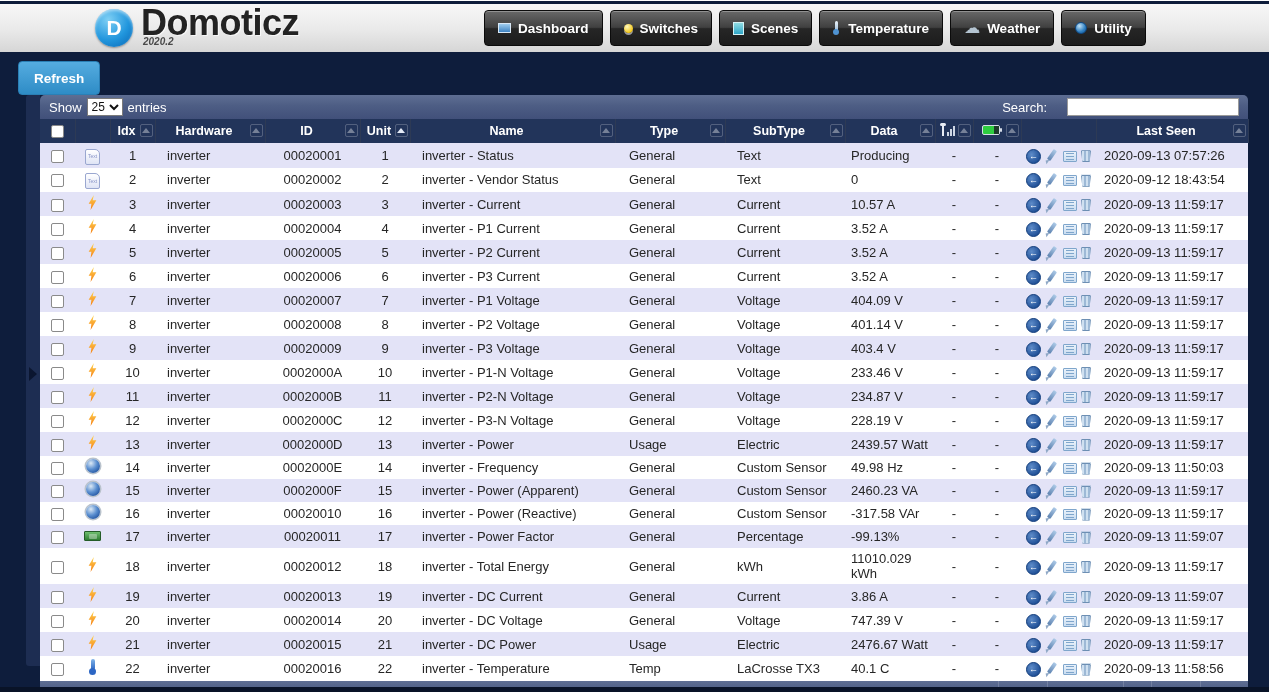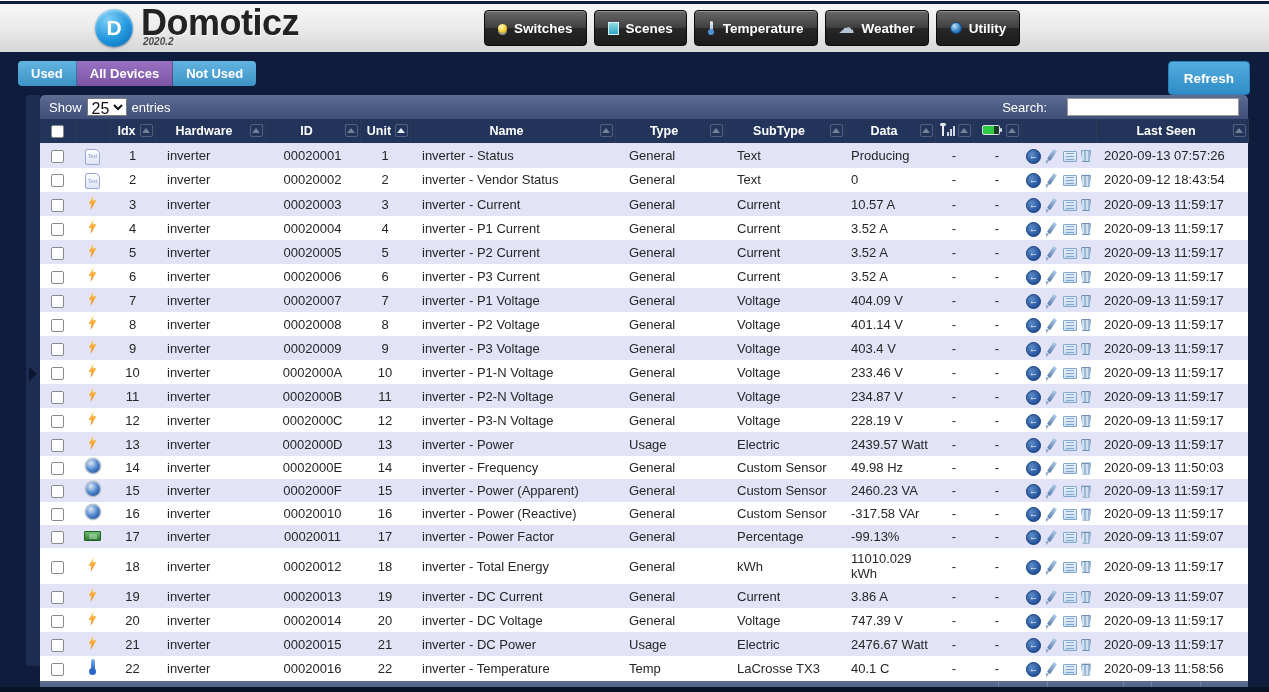--- a/index.html
+++ b/index.html
@@ -74,21 +74,21 @@
 
   
   .panel { position:absolute; left:40px; top:43px; width:1208px; }
 
   .controls-bar, .footer-bar {
     background:linear-gradient(180deg,#5e6e93 0%,#4d5d84 45%,#41507a 100%);
     color:#fff; font-size:13px; display:flex; align-items:center; justify-content:space-between;
   }
   .controls-bar { height:24px; border-radius:5px 5px 0 0; padding:12px 9px; }
   .controls-left { display:flex; align-items:center; gap:5px; }
-  .page-size-select { height:18px; font-size:16px; background:#fff; color:#111; border:1px solid #7a7a7a; }
+  .page-size-select { height:18px; font-size:12px; background:#fff; color:#111; border:1px solid #7a7a7a; }
   .controls-right { display:flex; align-items:center; gap:20px; }
   .search-input { width:172px; height:18px; border:1px solid #9a9a9a; background:#fff; font-size:12px; padding:0 4px; }
 
   
   table.device-table { width:1208px; border-collapse:collapse; table-layout:fixed; }
   thead th {
     background:#22345a; color:#fff; font-size:12.5px; font-weight:bold;
     height:24px; position:relative; border-right:1px solid rgba(255,255,255,.13);
     text-align:center; padding:0 14px 0 2px; cursor:pointer; white-space:nowrap; overflow:hidden;
   }
@@ -165,20 +165,25 @@
 <div class="navbar">
   <div class="brand">
     <div class="brand-logo">D</div>
     <div class="brand-text-wrap">
       <div class="brand-title">Domoticz</div>
       <div class="brand-version">2020.2</div>
     </div>
   </div>
   <div class="nav-buttons">
       <div class="nav-btn">
+    <span class="nav-ic ic-dashboard"></span>
+    <span>Dashboard</span>
+
+  </div>
+      <div class="nav-btn">
     <span class="nav-ic ic-bulb"></span>
     <span>Switches</span>
 
   </div>
       <div class="nav-btn">
     <span class="nav-ic ic-scenes"></span>
     <span>Scenes</span>
 
   </div>
       <div class="nav-btn">
@@ -195,31 +200,20 @@
     <span class="nav-ic ic-utility"></span>
     <span>Utility</span>
 
   </div>
     </div>
 </div>
 
 <div class="content">
 
   <div class="tabs-row">
-    <div class="tab-group">
-        <div class="tab-btn">
-          <span>Used</span>
-        </div>
-        <div class="tab-btn active">
-          <span>All Devices</span>
-        </div>
-        <div class="tab-btn">
-          <span>Not Used</span>
-        </div>
-      </div>
     <div class="refresh-btn">Refresh</div>
   </div>
 
   <div class="side-handle">
     <div class="side-handle-arrow"></div>
   </div>
 
   <div class="panel">
 
     <div class="controls-bar">

